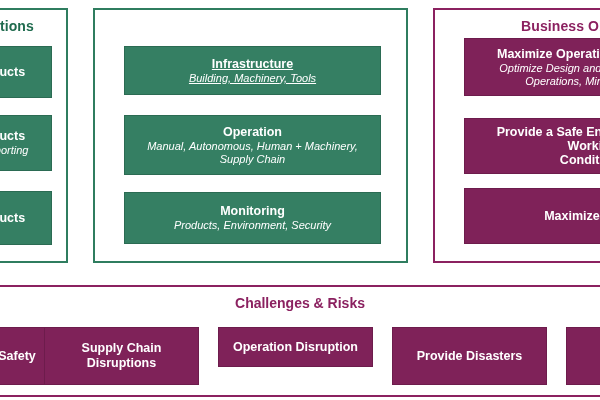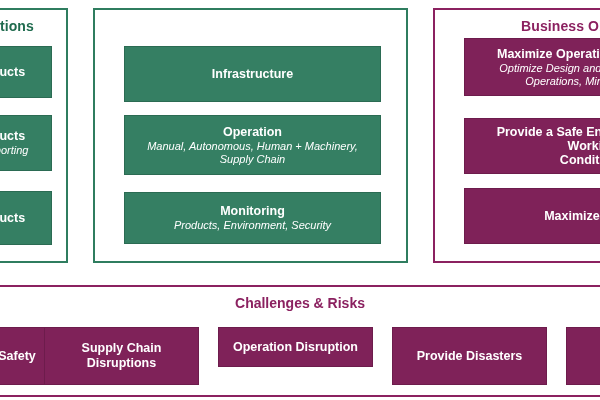--- a/index.html
+++ b/index.html
@@ -119,22 +119,23 @@
     <div class="card-sub">Transporting</div>
   </div>
 
   <div class="card green" style="left:10px; top:181px; width:108px; height:54px;">
     <div class="card-title">Products</div>
   </div>
 </div>
 
 <div class="panel green" id="panel-basic-requirements" style="left:93px; top:8px; width:315px; height:255px;">
 
-  <div class="card green" style="left:29px; top:36px; width:257px; height:56px;">
+  <div class="card green" style="left:29px; top:36px; width:257px; height:49px;text-decoration:underline;">
     <div class="card-title">Infrastructure</div>
+    <div class="card-sub">Building, Machinery, Tools</div>
   </div>
 
   <div class="card green" style="left:29px; top:105px; width:257px; height:60px;">
     <div class="card-title">Operation</div>
     <div class="card-sub">Manual, Autonomous, Human + Machinery,
 Supply Chain</div>
   </div>
 
   <div class="card green" style="left:29px; top:182px; width:257px; height:52px;">
     <div class="card-title">Monitoring</div>

